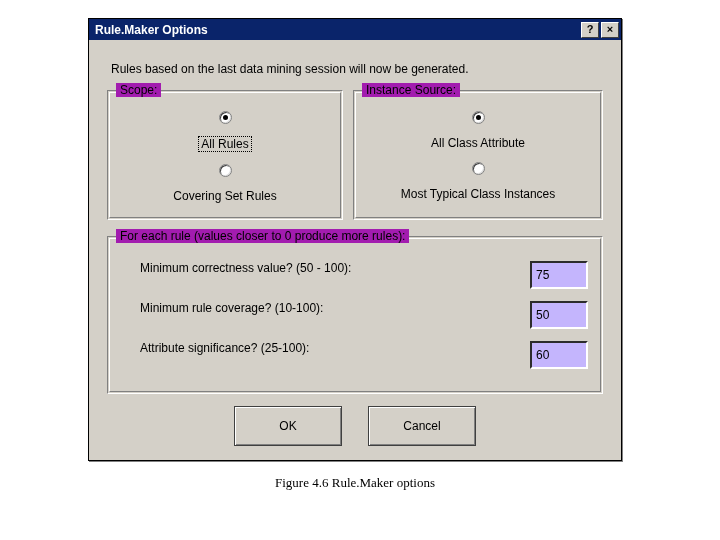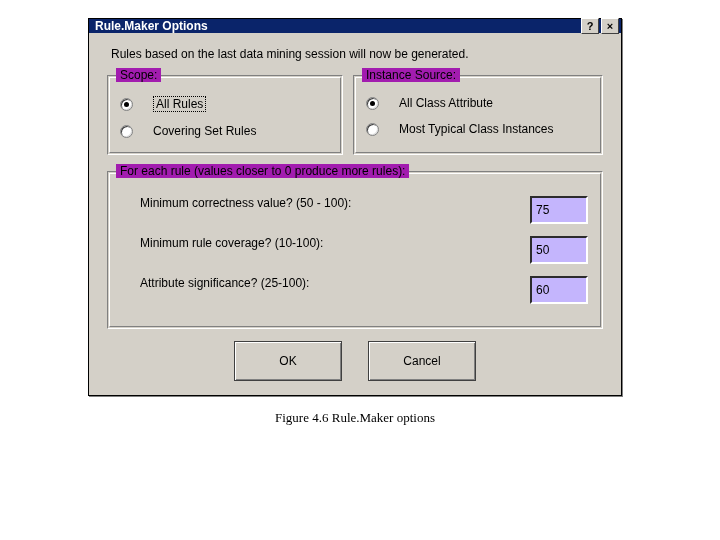--- a/index.html
+++ b/index.html
@@ -19,21 +19,21 @@
     top: 18px;
     width: 534px;
   }
   .win {
     width: 534px;
     border: 1px solid #000;
     background: #d4d0c8;
     box-shadow: 1px 1px 0 #808080;
   }
   .titlebar {
-    height: 14px;
+    height: 21px;
     background: linear-gradient(to right, #0a246a, #0a246a);
     color: #fff;
     display: flex;
     align-items: center;
     padding: 0 2px 0 6px;
     font-weight: bold;
     font-size: 12px;
   }
   .titlebar .title-text { flex: 1; }
   .titlebtn {
@@ -47,21 +47,21 @@
     font-size: 11px;
     font-weight: bold;
     color: #000;
     display: flex;
     align-items: center;
     justify-content: center;
     font-family: "Marlett", Arial, sans-serif;
     line-height: 1;
   }
   .client {
-    padding: 8px 14px 14px 14px;
+    padding: 16px 14px 14px 14px;
     color: #000;
     border-radius: 20px;
   }
   .intro {
     margin: 6px 4px 14px 8px;
     font-size: 12px;
   }
   .row-groups {
     display: flex;
     gap: 10px;
@@ -91,22 +91,23 @@
     background: #a21caf;
     padding: 0 4px;
     font-size: 12px;
     z-index:2;
   }
   .g-scope { flex: 0 0 236px; }
   .g-inst  { flex: 1; }
   .radio-row {
     display: flex;
     align-items: center;
-    gap: 20px;
+    gap: 12px;
     padding: 6px 2px;
+    flex-direction: column;
   }
   .radio {
     width: 13px; height: 13px;
     border-radius: 50%;
     background: #fff;
     border: 1px solid #808080;
     box-shadow: inset -1px -1px 0 #dfdfdf, inset 1px 1px 0 #404040;
     position: relative;
     flex-shrink:0;
   }

